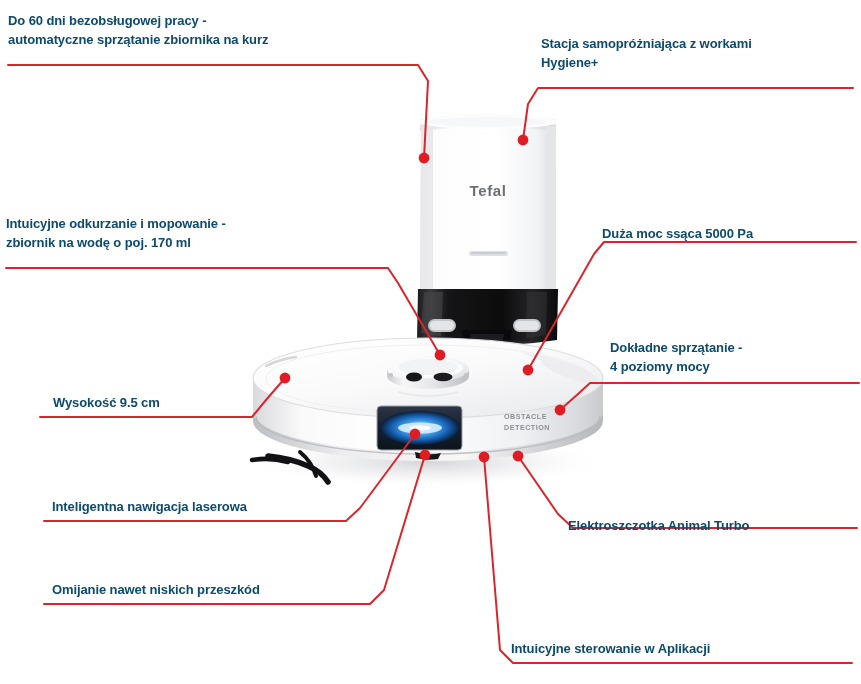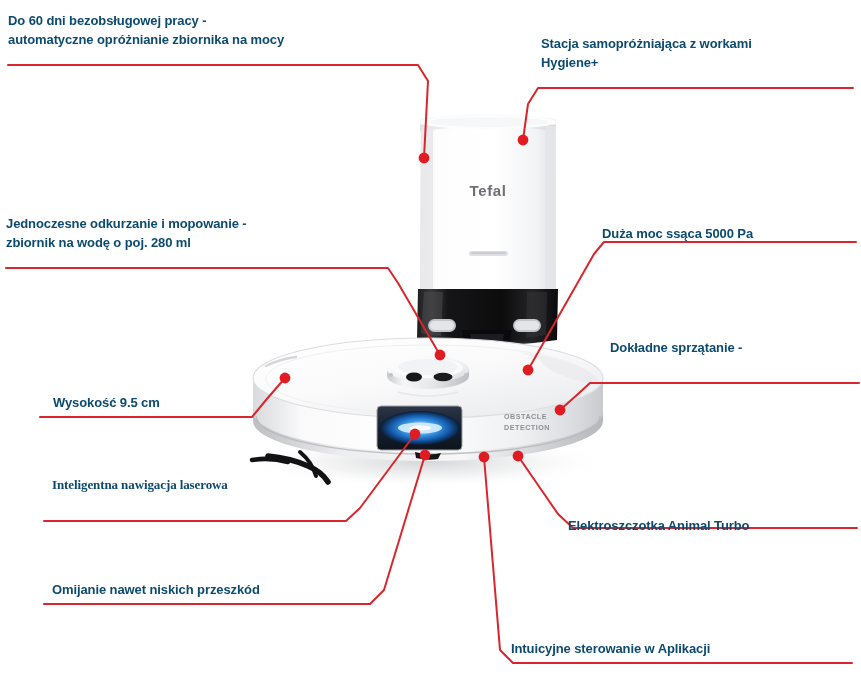--- a/index.html
+++ b/index.html
@@ -250,46 +250,47 @@
       <circle cx="285" cy="378" r="5.4"></circle>
       <circle cx="415" cy="434" r="5.4"></circle>
       <circle cx="425" cy="455" r="5.4"></circle>
       <circle cx="518" cy="456" r="5.4"></circle>
       <circle cx="484" cy="457" r="5.4"></circle>
     </g>
   </svg>
 
   <div class="callout" style="left:8px; top:12px;">
     <span class="ln">Do 60 dni bezobsługowej pracy -</span>
-    <span class="ln">automatyczne opróżnianie zbiornika na mocy</span>
+    <span class="ln">automatyczne sprzątanie zbiornika na kurz</span>
   </div>
 
   <div class="callout" style="left:541px; top:35px;">
     <span class="ln">Stacja samopróżniająca z workami</span>
     <span class="ln">Hygiene+</span>
   </div>
 
   <div class="callout" style="left:6px; top:215px;">
-    <span class="ln">Jednoczesne odkurzanie i mopowanie -</span>
-    <span class="ln">zbiornik na wodę o poj. 280 ml</span>
+    <span class="ln">Intuicyjne odkurzanie i mopowanie -</span>
+    <span class="ln">zbiornik na wodę o poj. 170 ml</span>
   </div>
 
   <div class="callout" style="left:602px; top:219px;margin-top:6px;">
     <span class="ln">Duża moc ssąca 5000 Pa</span>
   </div>
 
   <div class="callout" style="left:610px; top:339px;">
     <span class="ln">Dokładne sprzątanie -</span>
+    <span class="ln">4 poziomy mocy</span>
   </div>
 
   <div class="callout" style="left:53px; top:394px;">
     <span class="ln">Wysokość 9.5 cm</span>
   </div>
 
-  <div class="callout" style="left:52px; top:476px;font-family:Liberation Serif, serif;">
+  <div class="callout" style="left:52px; top:498px;">
     <span class="ln">Inteligentna nawigacja laserowa</span>
   </div>
 
   <div class="callout" style="left:52px; top:581px;">
     <span class="ln">Omijanie nawet niskich przeszkód</span>
   </div>
 
   <div class="callout" style="left:568px; top:505px;margin-top:12px;">
     <span class="ln">Elektroszczotka Animal Turbo</span>
   </div>

